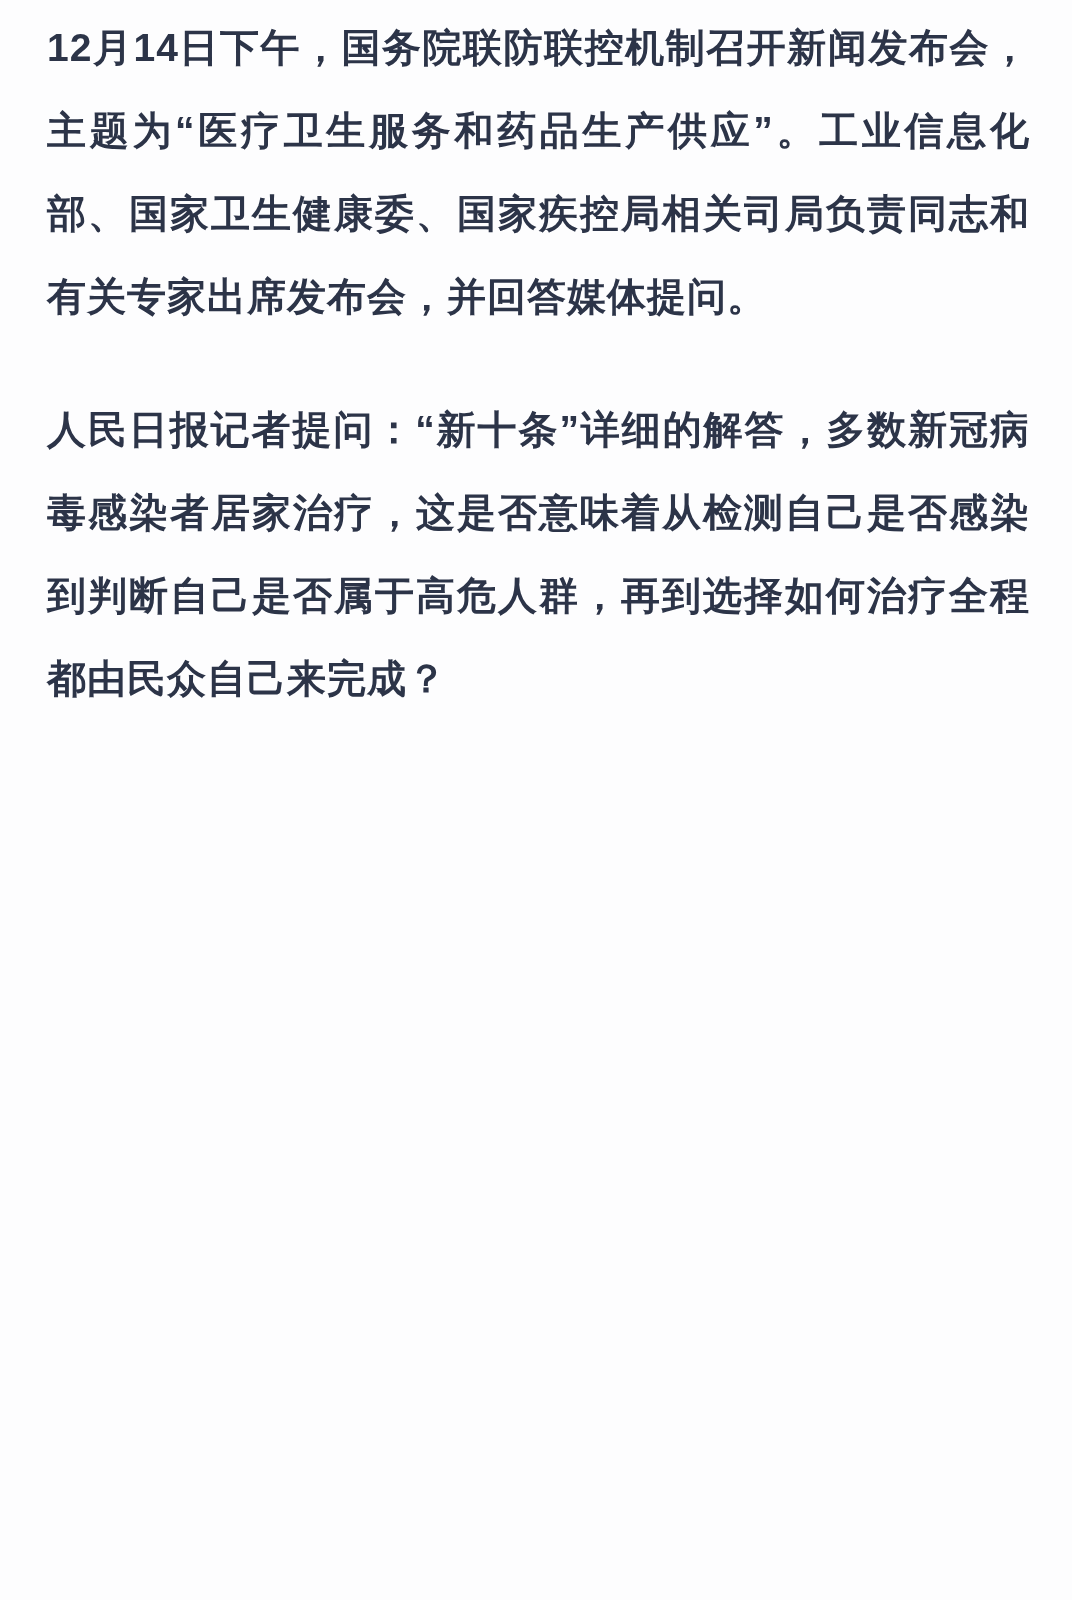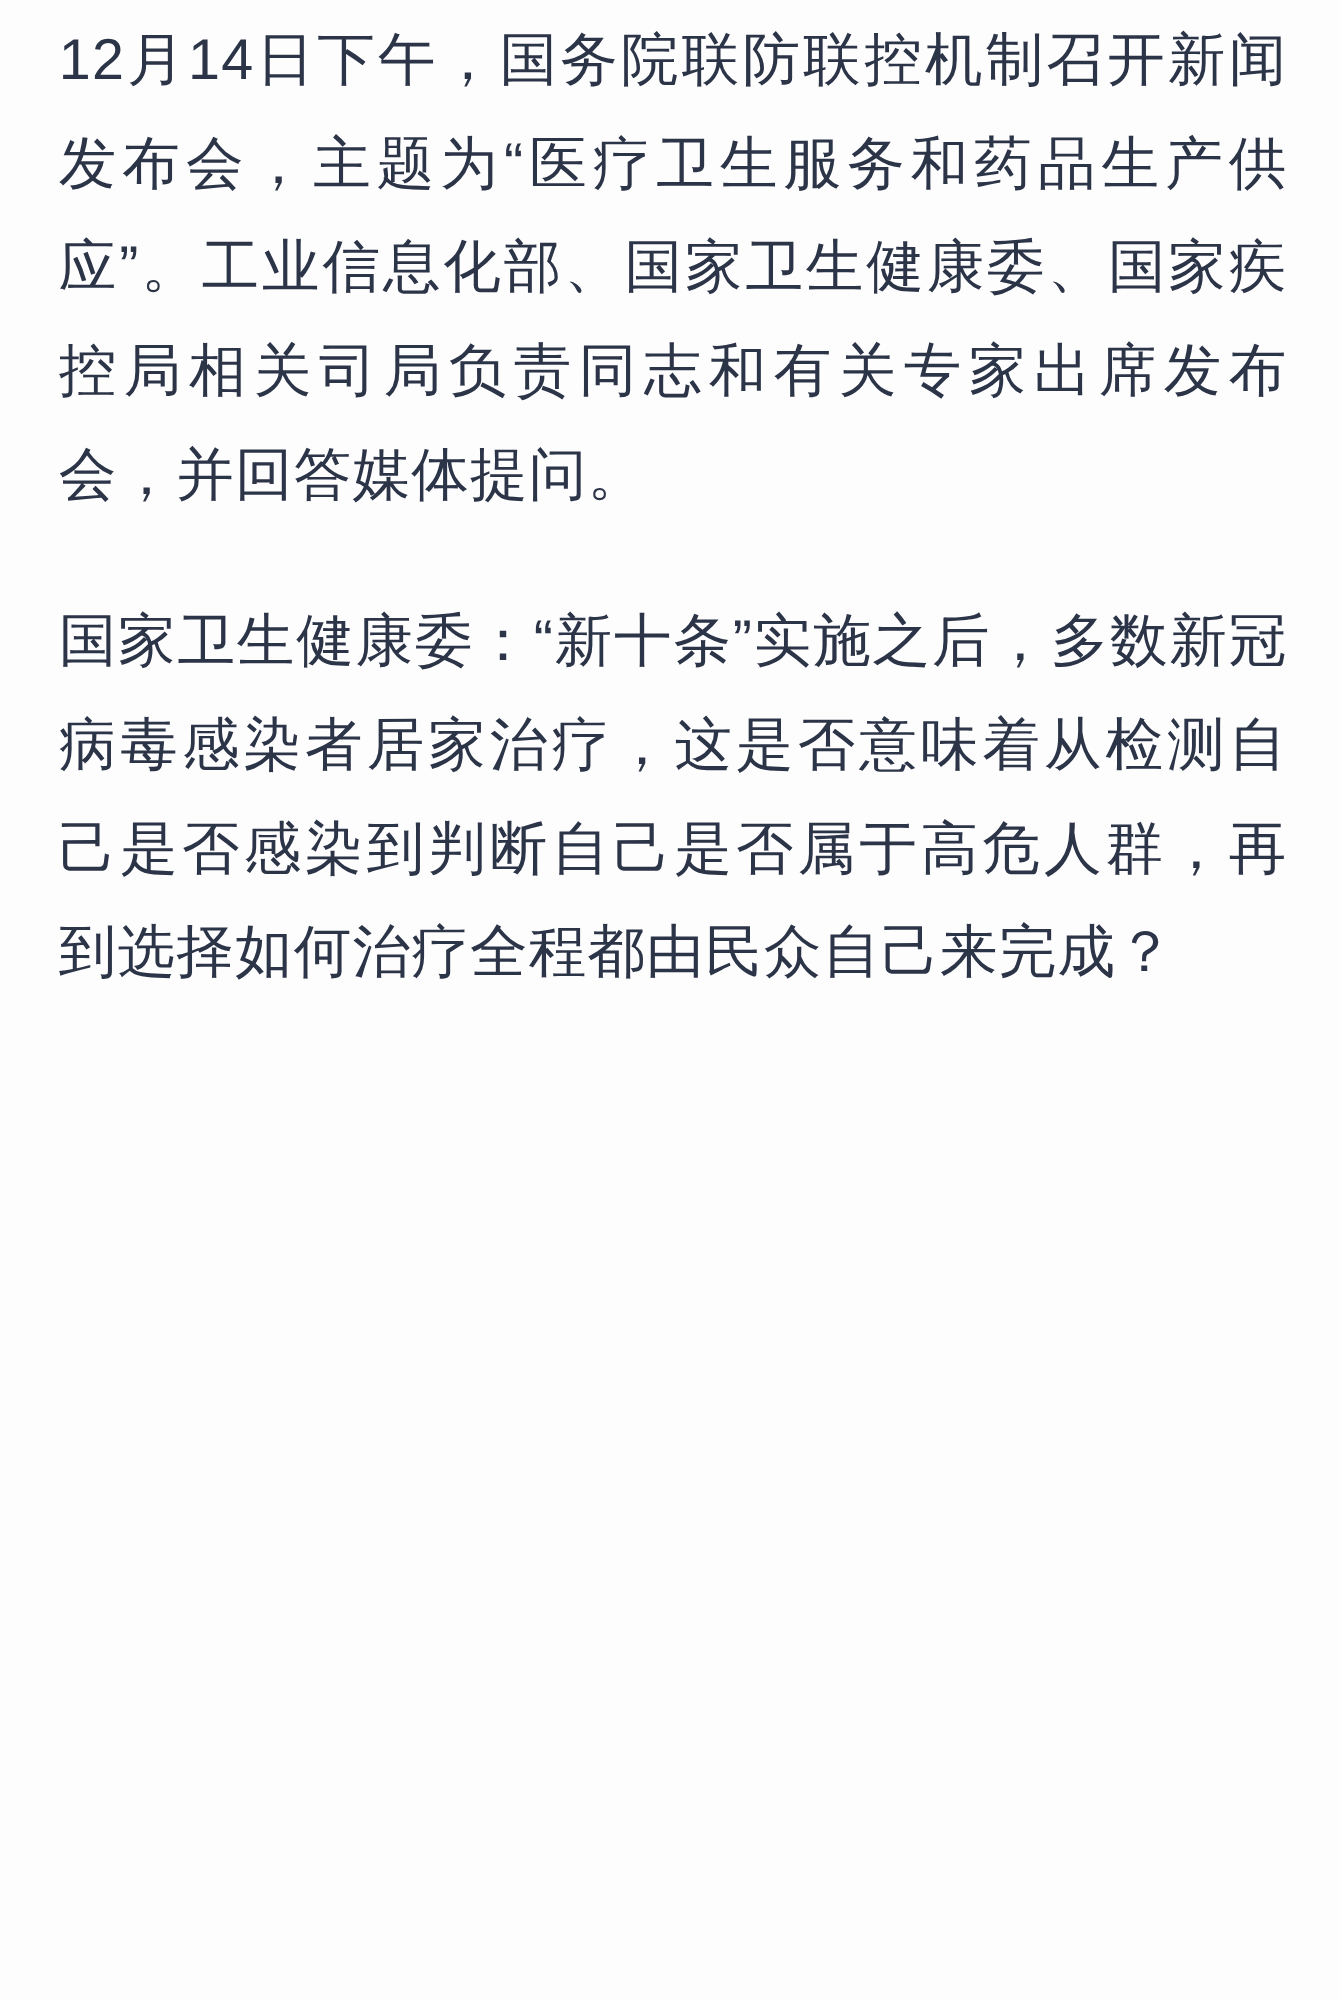--- a/index.html
+++ b/index.html
@@ -12,31 +12,31 @@
   }
   .article {
     box-sizing: border-box;
     width: 1072px;
     padding: 6px 42px 0 47px;
     font-family: "Liberation Sans", "DejaVu Sans", sans-serif;
     color: #2c3448;
   }
   .article p {
     margin: 0;
-    font-size: 46px;
+    font-size: 39px;
     line-height: 83px;
-    font-weight: 400;
+    font-weight: 700;
     letter-spacing: 1px;
     text-align: justify;
     text-justify: inter-ideograph;
     word-break: break-all;
   }
   .article p + p {
     margin-top: 50px;
   }
 </style>
 </head>
 <body>
 
 <main class="article">
   <p>12月14日下午，国务院联防联控机制召开新闻发布会，主题为“医疗卫生服务和药品生产供应”。工业信息化部、国家卫生健康委、国家疾控局相关司局负责同志和有关专家出席发布会，并回答媒体提问。</p>
-  <p>国家卫生健康委：“新十条”实施之后，多数新冠病毒感染者居家治疗，这是否意味着从检测自己是否感染到判断自己是否属于高危人群，再到选择如何治疗全程都由民众自己来完成？</p>
+  <p>人民日报记者提问：“新十条”详细的解答，多数新冠病毒感染者居家治疗，这是否意味着从检测自己是否感染到判断自己是否属于高危人群，再到选择如何治疗全程都由民众自己来完成？</p>
 </main>
 
 </body></html>

